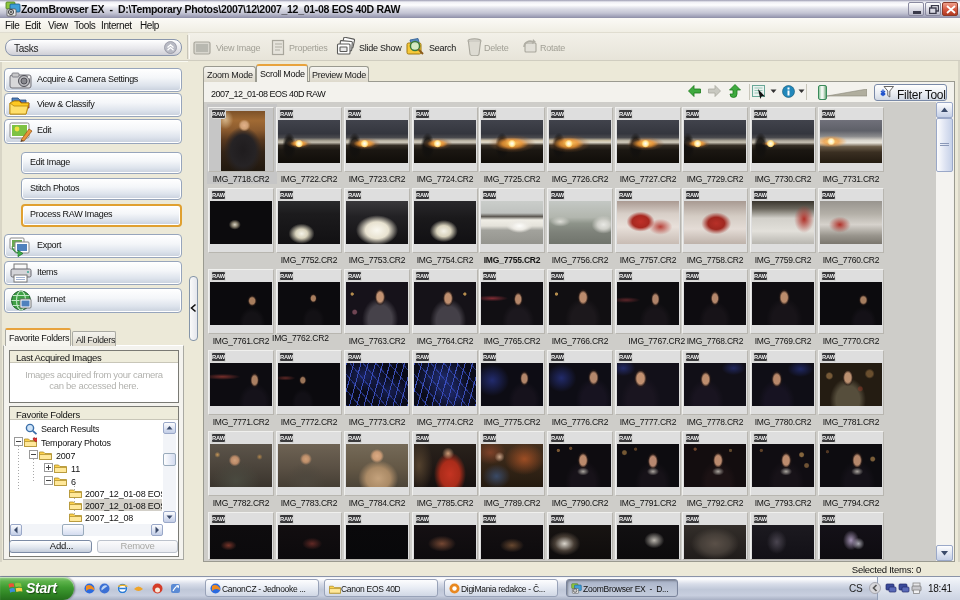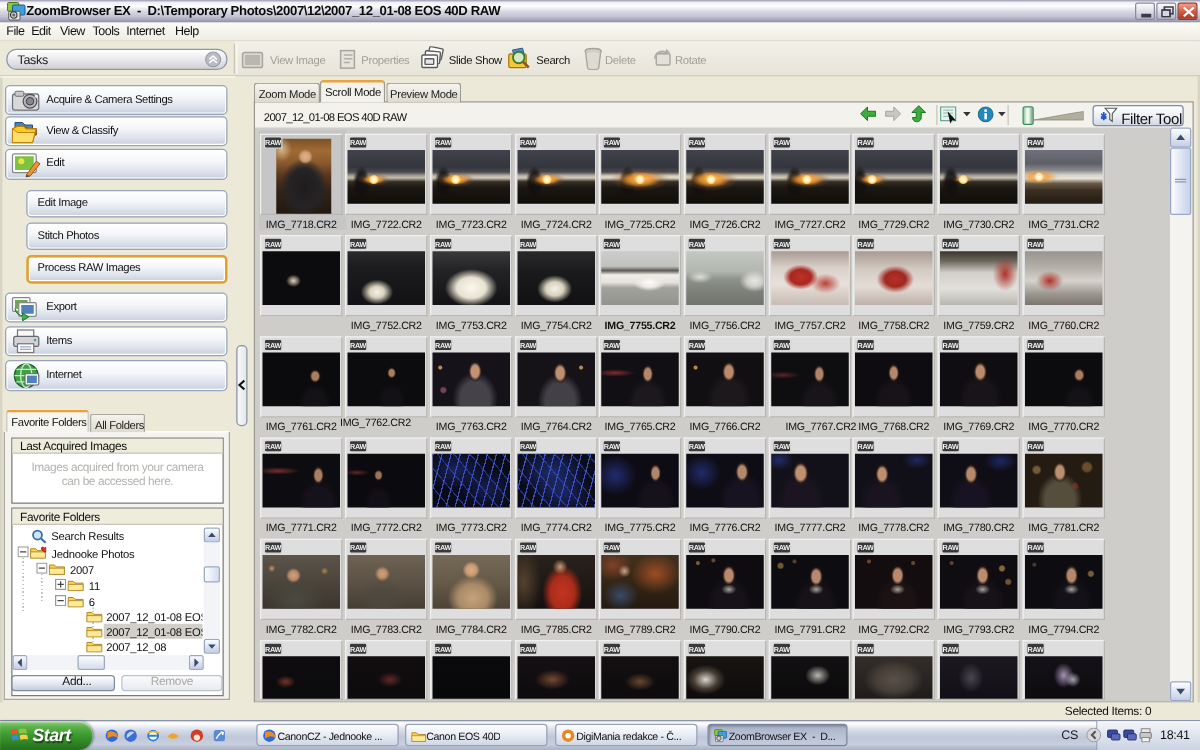--- a/index.html
+++ b/index.html
@@ -213,21 +213,21 @@
 <svg class="ab" style="left:69px;top:500px" width="13" height="10" viewBox="0 0 13 10">
     <path d="M0.5 2 h4 l1.5 1.5 h6.5 v6 h-12 z" fill="#ffd24a" stroke="#a98a2a" stroke-width="0.8"></path>
     <path d="M0.5 4.5 h12 v5 h-12 z" fill="#ffe89a" stroke="#a98a2a" stroke-width="0.7"></path>
   </svg>
 <svg class="ab" style="left:69px;top:512px" width="13" height="10" viewBox="0 0 13 10">
     <path d="M0.5 2 h4 l1.5 1.5 h6.5 v6 h-12 z" fill="#ffd24a" stroke="#a98a2a" stroke-width="0.8"></path>
     <path d="M0.5 4.5 h12 v5 h-12 z" fill="#ffe89a" stroke="#a98a2a" stroke-width="0.7"></path>
   </svg>
 <div class="ab" style="left:83px;top:499px;width:79px;height:12px;background:#d2cfc8;"></div>
 <div class="ab" style="left:41px;top:424px;font-size:9px;letter-spacing:-0.2px;color:#111;white-space:nowrap;overflow:hidden;max-width:121px">Search Results</div>
-<div class="ab" style="left:41px;top:438px;font-size:9px;letter-spacing:-0.2px;color:#111;white-space:nowrap;overflow:hidden;max-width:121px">Jednooke Photos</div>
+<div class="ab" style="left:41px;top:438px;font-size:9px;letter-spacing:-0.2px;color:#111;white-space:nowrap;overflow:hidden;max-width:121px">Temporary Photos</div>
 <div class="ab" style="left:56px;top:451px;font-size:9px;letter-spacing:-0.2px;color:#111;white-space:nowrap;overflow:hidden;max-width:106px">2007</div>
 <div class="ab" style="left:71px;top:464px;font-size:9px;letter-spacing:-0.2px;color:#111;white-space:nowrap;overflow:hidden;max-width:91px">11</div>
 <div class="ab" style="left:71px;top:477px;font-size:9px;letter-spacing:-0.2px;color:#111;white-space:nowrap;overflow:hidden;max-width:91px">6</div>
 <div class="ab" style="left:85px;top:489px;font-size:9px;letter-spacing:-0.2px;color:#111;white-space:nowrap;overflow:hidden;max-width:77px">2007_12_01-08 EOS 4</div>
 <div class="ab" style="left:85px;top:501px;font-size:9px;letter-spacing:-0.2px;color:#111;white-space:nowrap;overflow:hidden;max-width:77px">2007_12_01-08 EOS 4</div>
 <div class="ab" style="left:85px;top:513px;font-size:9px;letter-spacing:-0.2px;color:#111;white-space:nowrap;overflow:hidden;max-width:77px">2007_12_08</div>
 <div class="ab" style="left:163px;top:422px;width:13px;height:12px;border:1px solid #9aa8c8;border-radius:2px;background:linear-gradient(180deg,#fdfdfe,#d8dff0 60%,#c2cde6);"></div>
 <svg class="ab" style="left:163px;top:422px" width="13" height="12" viewBox="0 0 13 12">
     <path d="M3.5 7.5 L6.5 4 L9.5 7.5 z" fill="#3a4a6a"></path>
   </svg>

